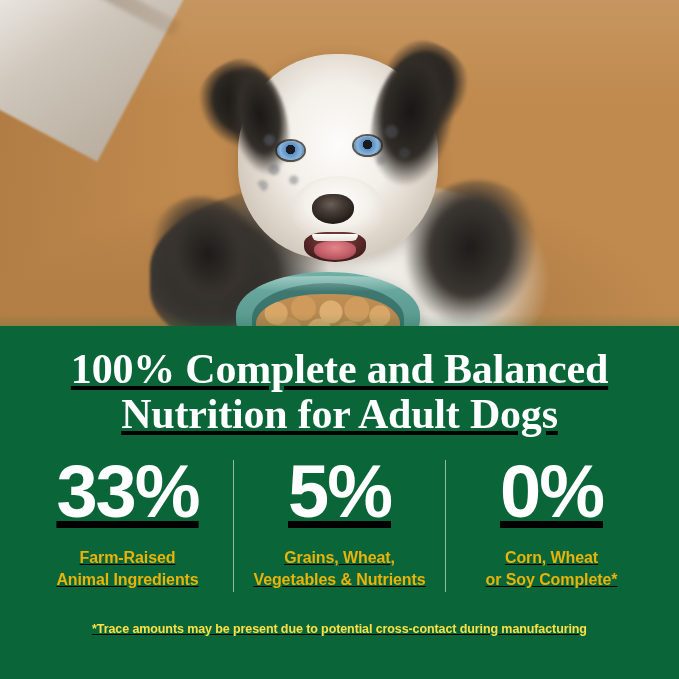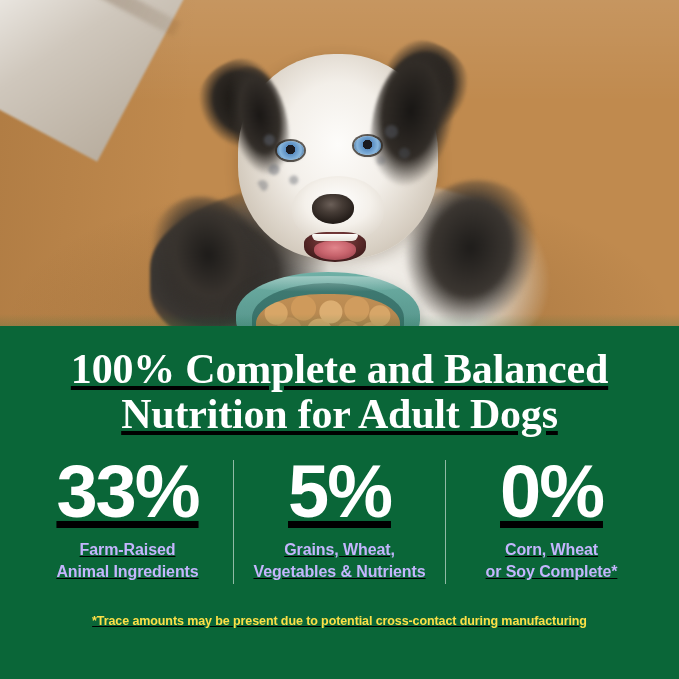--- a/index.html
+++ b/index.html
@@ -367,22 +367,22 @@
   }
   .stat-value {
     color: #ffffff;
     font-family: "Liberation Sans", sans-serif;
     font-weight: 700;
     font-size: 74px;
     line-height: 0.96;
     letter-spacing: -2px;
   }
   .stat-label {
-    margin-top: 12px;
-    color: #c4b5fd;
+    margin-top: 20px;
+    color: #eab308;
     font-family: "Liberation Sans", sans-serif;
     font-weight: 700;
     font-size: 16px;
     line-height: 1.42;
     letter-spacing: -0.1px;
   }
   .stat-label .lbl-line { display: block; }
 
   .divider {
     width: 1px;

